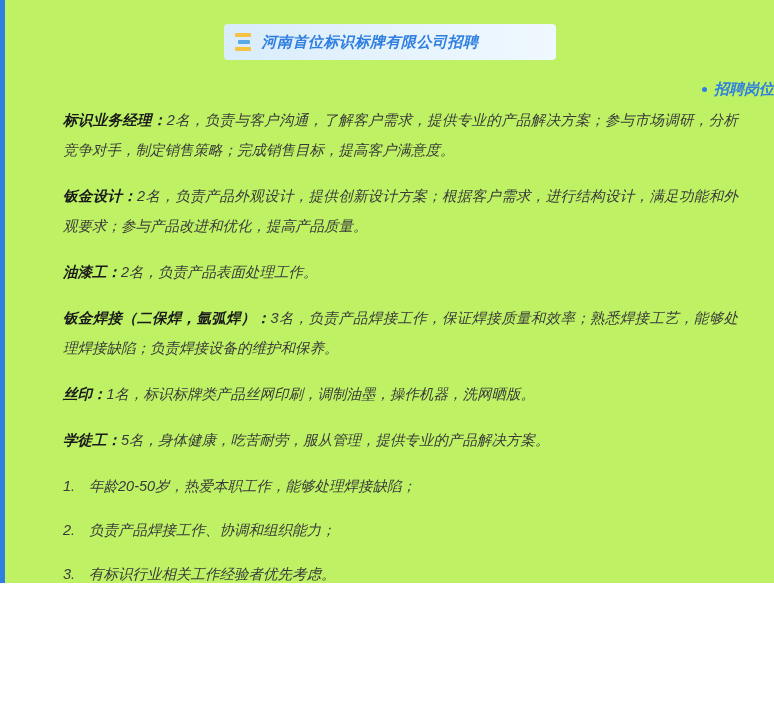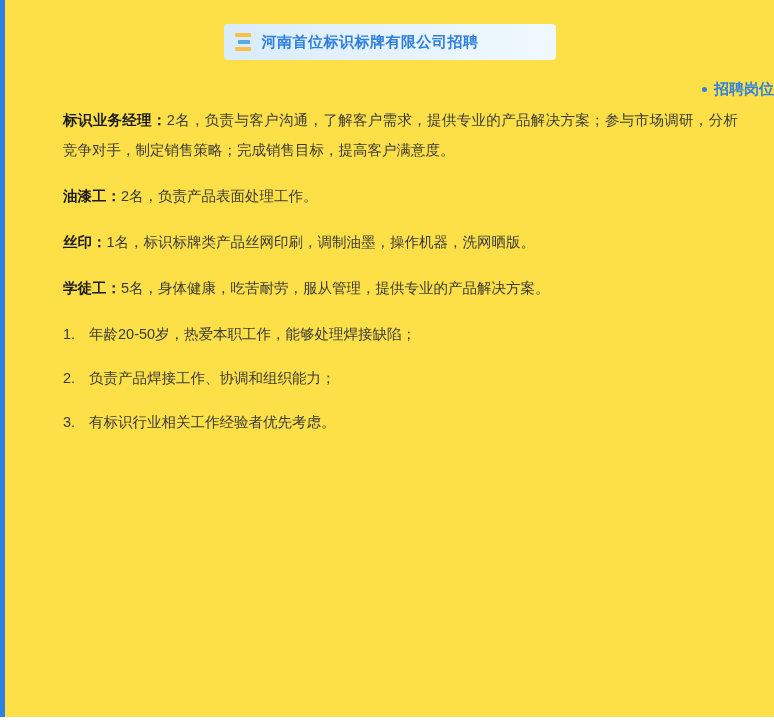--- a/index.html
+++ b/index.html
@@ -9,24 +9,25 @@
   body {
     width: 774px;
     height: 720px;
     background: #ffffff;
     font-family: "Liberation Sans", sans-serif;
     overflow: hidden;
   }
   .page {
     position: relative;
     width: 774px;
-    height: 717px;
+    height: 583px;
     box-sizing: border-box;
-    background: #fde047;
+    background: #bef264;
     overflow: hidden;
+    font-style: italic;
   }
   
   .left-rail {
     position: absolute;
     left: 0;
     top: 0;
     width: 5px;
     height: 720px;
     background: #2f7fe0;
   }
@@ -167,25 +168,31 @@
       <span class="section-bullet"></span>
       <span class="section-title">招聘岗位</span>
     </div>
 
     <div class="body-block">
 
       <p class="para">
         <span class="lead">标识业务经理：</span><span>2名，负责与客户沟通，了解客户需求，提供专业的产品解决方案；参与市场调研，分析竞争对手，制定销售策略；完成销售目标，提高客户满意度。</span>
       </p>
 
+      <p class="para">
+        <span class="lead">钣金设计：</span><span>2名，负责产品外观设计，提供创新设计方案；根据客户需求，进行结构设计，满足功能和外观要求；参与产品改进和优化，提高产品质量。</span>
+      </p>
 
       <p class="para">
         <span class="lead">油漆工：</span><span>2名，负责产品表面处理工作。</span>
       </p>
 
+      <p class="para">
+        <span class="lead">钣金焊接（二保焊，氩弧焊）：</span><span>3名，负责产品焊接工作，保证焊接质量和效率；熟悉焊接工艺，能够处理焊接缺陷；负责焊接设备的维护和保养。</span>
+      </p>
 
       <p class="para">
         <span class="lead">丝印：</span><span>1名，标识标牌类产品丝网印刷，调制油墨，操作机器，洗网晒版。</span>
       </p>
 
       <p class="para">
         <span class="lead">学徒工：</span><span>5名，身体健康，吃苦耐劳，服从管理，提供专业的产品解决方案。</span>
       </p>
 
 

